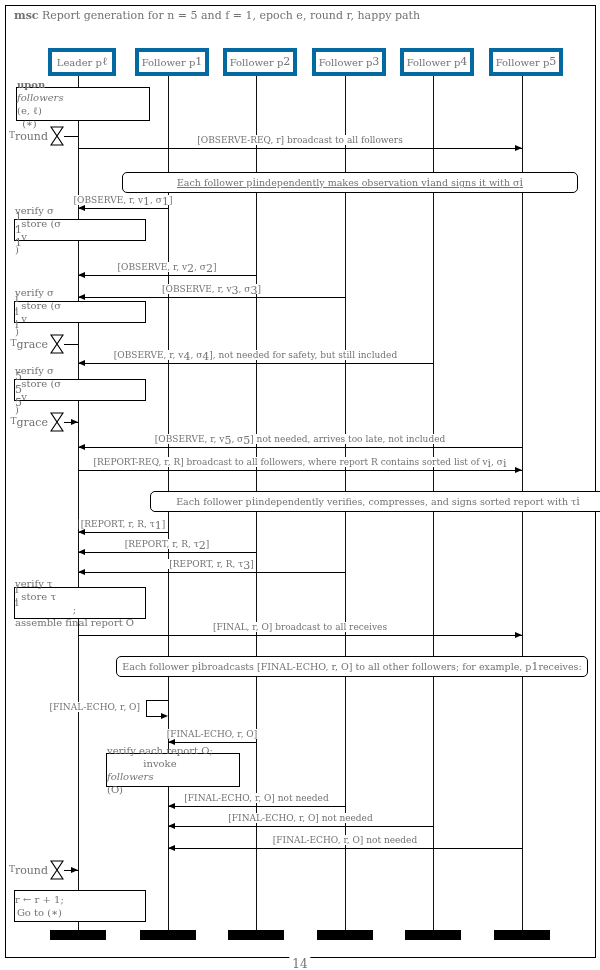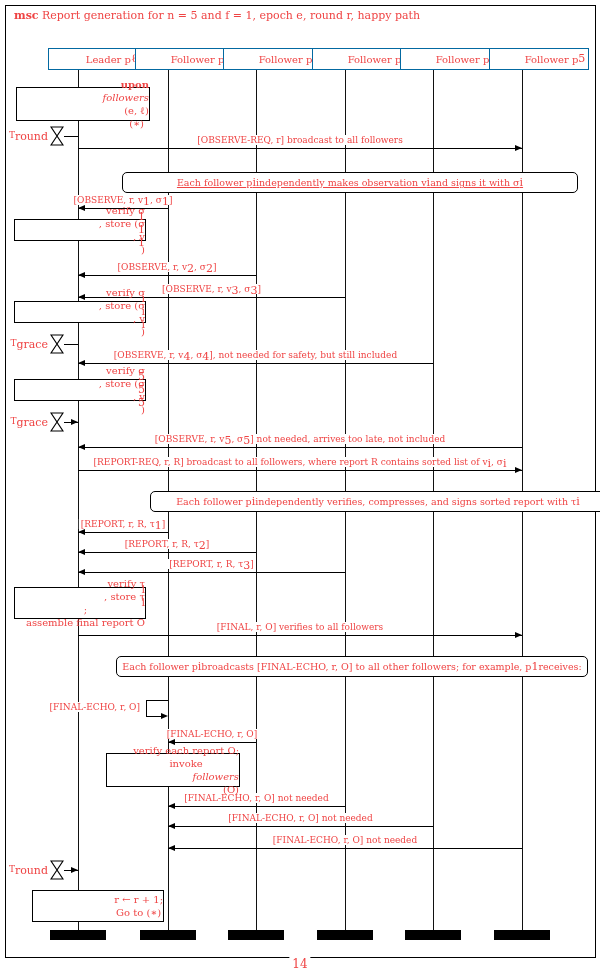--- a/index.html
+++ b/index.html
@@ -1,25 +1,25 @@
 <!DOCTYPE html>
 <html><head>
 <meta charset="utf-8">
 <style>
   html,body{margin:0;padding:0;background:#fff;}
   .stage{position:relative;width:600px;height:970px;background:#fff;overflow:hidden;
-         font-family:"DejaVu Serif", serif;color:#ef4444;}
+         font-family:"DejaVu Serif", serif;color:#737373;}
   .frame{position:absolute;left:5px;top:5px;width:589px;height:951px;border:1px solid #000;}
   .title{position:absolute;left:14px;top:9px;font-size:11px;white-space:nowrap;}
   .title .kw{font-weight:bold;}
   .lifeline{position:absolute;width:1px;background:#111;}
-  .actor{position:absolute;border:1px solid #0369a1;background:#fff;display:flex;
-         align-items:center;justify-content:center;font-size:10px;white-space:nowrap;z-index:3;padding-left:32px;}
+  .actor{position:absolute;border:4px solid #0369a1;background:#fff;display:flex;
+         align-items:center;justify-content:center;font-size:10px;white-space:nowrap;z-index:3;}
   .action{position:absolute;border:1px solid #000;background:#fff;display:flex;flex-direction:column;
-          align-items:flex-end;justify-content:center;font-size:10px;line-height:13px;text-align:center;
+          align-items:flex-start;justify-content:center;font-size:10px;line-height:13px;text-align:center;
           white-space:nowrap;z-index:4;}
   .note{position:absolute;border:1px solid #000;border-radius:5px;background:#fff;display:flex;
         align-items:center;justify-content:center;font-size:9.5px;white-space:nowrap;z-index:4;}
   .mline{position:absolute;height:1px;background:#000;z-index:2;}
   .vline{position:absolute;width:1px;background:#000;z-index:2;}
   .arr-r{position:absolute;width:0;height:0;border-left:7px solid #000;
          border-top:3.5px solid transparent;border-bottom:3.5px solid transparent;z-index:2;}
   .arr-l{position:absolute;width:0;height:0;border-right:7px solid #000;
          border-top:3.5px solid transparent;border-bottom:3.5px solid transparent;z-index:2;}
   .mlabel{position:absolute;font-size:9px;white-space:nowrap;background:#fff;
@@ -58,21 +58,21 @@
       <div class="stop" style="left: 405px; top: 930px; width: 56px; height: 10px;"></div>
       <div class="lifeline" style="left: 522px; top: 68px; height: 862px;"></div>
       <div class="actor" style="left: 489px; top: 48px; width: 66px; height: 20px;">Follower p<sub>5</sub></div>
       <div class="stop" style="left: 494px; top: 930px; width: 56px; height: 10px;"></div>
       <div class="action" style="left: 16px; top: 87px; width: 132px; height: 32px;"><b>upon</b> <i>followers</i>(e, ℓ)<br>(∗)</div>
       <div class="action" style="left: 14px; top: 219px; width: 130px; height: 20px;">verify σ<sub>1</sub>, store (σ<sub>1</sub>, v<sub>1</sub>)</div>
       <div class="action" style="left: 14px; top: 301px; width: 130px; height: 20px;">verify σ<sub>i</sub>, store (σ<sub>i</sub>, v<sub>i</sub>)</div>
       <div class="action" style="left: 14px; top: 379px; width: 130px; height: 20px;">verify σ<sub>5</sub>, store (σ<sub>5</sub>, v<sub>5</sub>)</div>
       <div class="action" style="left: 14px; top: 587px; width: 130px; height: 30px;">verify τ<sub>i</sub>, store τ<sub>i</sub>;<br>assemble final report O</div>
       <div class="action" style="left: 106px; top: 753px; width: 132px; height: 32px;">verify each report O;<br>invoke <i>followers</i>(O)</div>
-      <div class="action" style="left: 32px; top: 890px; width: 130px; height: 30px;">r ← r + 1;<br>Go to (∗)</div>
+      <div class="action" style="left: 14px; top: 890px; width: 130px; height: 30px;">r ← r + 1;<br>Go to (∗)</div>
       <div class="note" style="left: 122px; top: 172px; width: 454px; height: 19px; text-decoration: underline;">Each follower p<sub>i</sub> independently makes observation v<sub>i</sub> and signs it with σ<sub>i</sub></div>
       <div class="note" style="left: 122px; top: 491px; width: 454px; height: 19px; margin-left: 28px;">Each follower p<sub>i</sub> independently verifies, compresses, and signs sorted report with τ<sub>i</sub></div>
       <div class="note" style="left: 116px; top: 656px; width: 470px; height: 19px;">Each follower p<sub>i</sub> broadcasts [FINAL-ECHO, r, O] to all other followers; for example, p<sub>1</sub> receives:</div>
       <div class="mline" style="left: 78px; top: 148px; width: 444px;"></div>
       <div class="arr-r" style="left: 515px; top: 145px;"></div>
       <div class="mlabel" style="left: 300px; top: 135px;">[OBSERVE-REQ, r] broadcast to all followers</div>
       <div class="mline" style="left: 78px; top: 208px; width: 90px;"></div>
       <div class="arr-l" style="left: 78px; top: 205px;"></div>
       <div class="mlabel" style="left: 123px; top: 195px;">[OBSERVE, r, v<sub>1</sub>, σ<sub>1</sub>]</div>
       <div class="mline" style="left: 78px; top: 275px; width: 178px;"></div>
@@ -94,21 +94,21 @@
       <div class="arr-l" style="left: 78px; top: 529px;"></div>
       <div class="mlabel" style="left: 123px; top: 519px;">[REPORT, r, R, τ<sub>1</sub>]</div>
       <div class="mline" style="left: 78px; top: 552px; width: 178px;"></div>
       <div class="arr-l" style="left: 78px; top: 549px;"></div>
       <div class="mlabel" style="left: 167px; top: 539px;">[REPORT, r, R, τ<sub>2</sub>]</div>
       <div class="mline" style="left: 78px; top: 572px; width: 267px;"></div>
       <div class="arr-l" style="left: 78px; top: 569px;"></div>
       <div class="mlabel" style="left: 211.5px; top: 559px;">[REPORT, r, R, τ<sub>3</sub>]</div>
       <div class="mline" style="left: 78px; top: 635px; width: 444px;"></div>
       <div class="arr-r" style="left: 515px; top: 632px;"></div>
-      <div class="mlabel" style="left: 300px; top: 622px;">[FINAL, r, O] verifies to all followers</div>
+      <div class="mlabel" style="left: 300px; top: 622px;">[FINAL, r, O] broadcast to all receives</div>
       <div class="mline" style="left: 146px; top: 700px; width: 22px;"></div>
       <div class="vline" style="left: 146px; top: 700px; height: 16px;"></div>
       <div class="mline" style="left: 146px; top: 716px; width: 16px;"></div>
       <div class="arr-r" style="left: 161px; top: 713px;"></div>
       <div class="mlabel noc" style="right: 458px; top: 702px;">[FINAL-ECHO, r, O]</div>
       <div class="mline" style="left: 168px; top: 742px; width: 88px;"></div>
       <div class="arr-l" style="left: 168px; top: 739px;"></div>
       <div class="mlabel" style="left: 212px; top: 729px;">[FINAL-ECHO, r, O]</div>
       <div class="mline" style="left: 168px; top: 806px; width: 177px;"></div>
       <div class="arr-l" style="left: 168px; top: 803px;"></div>

